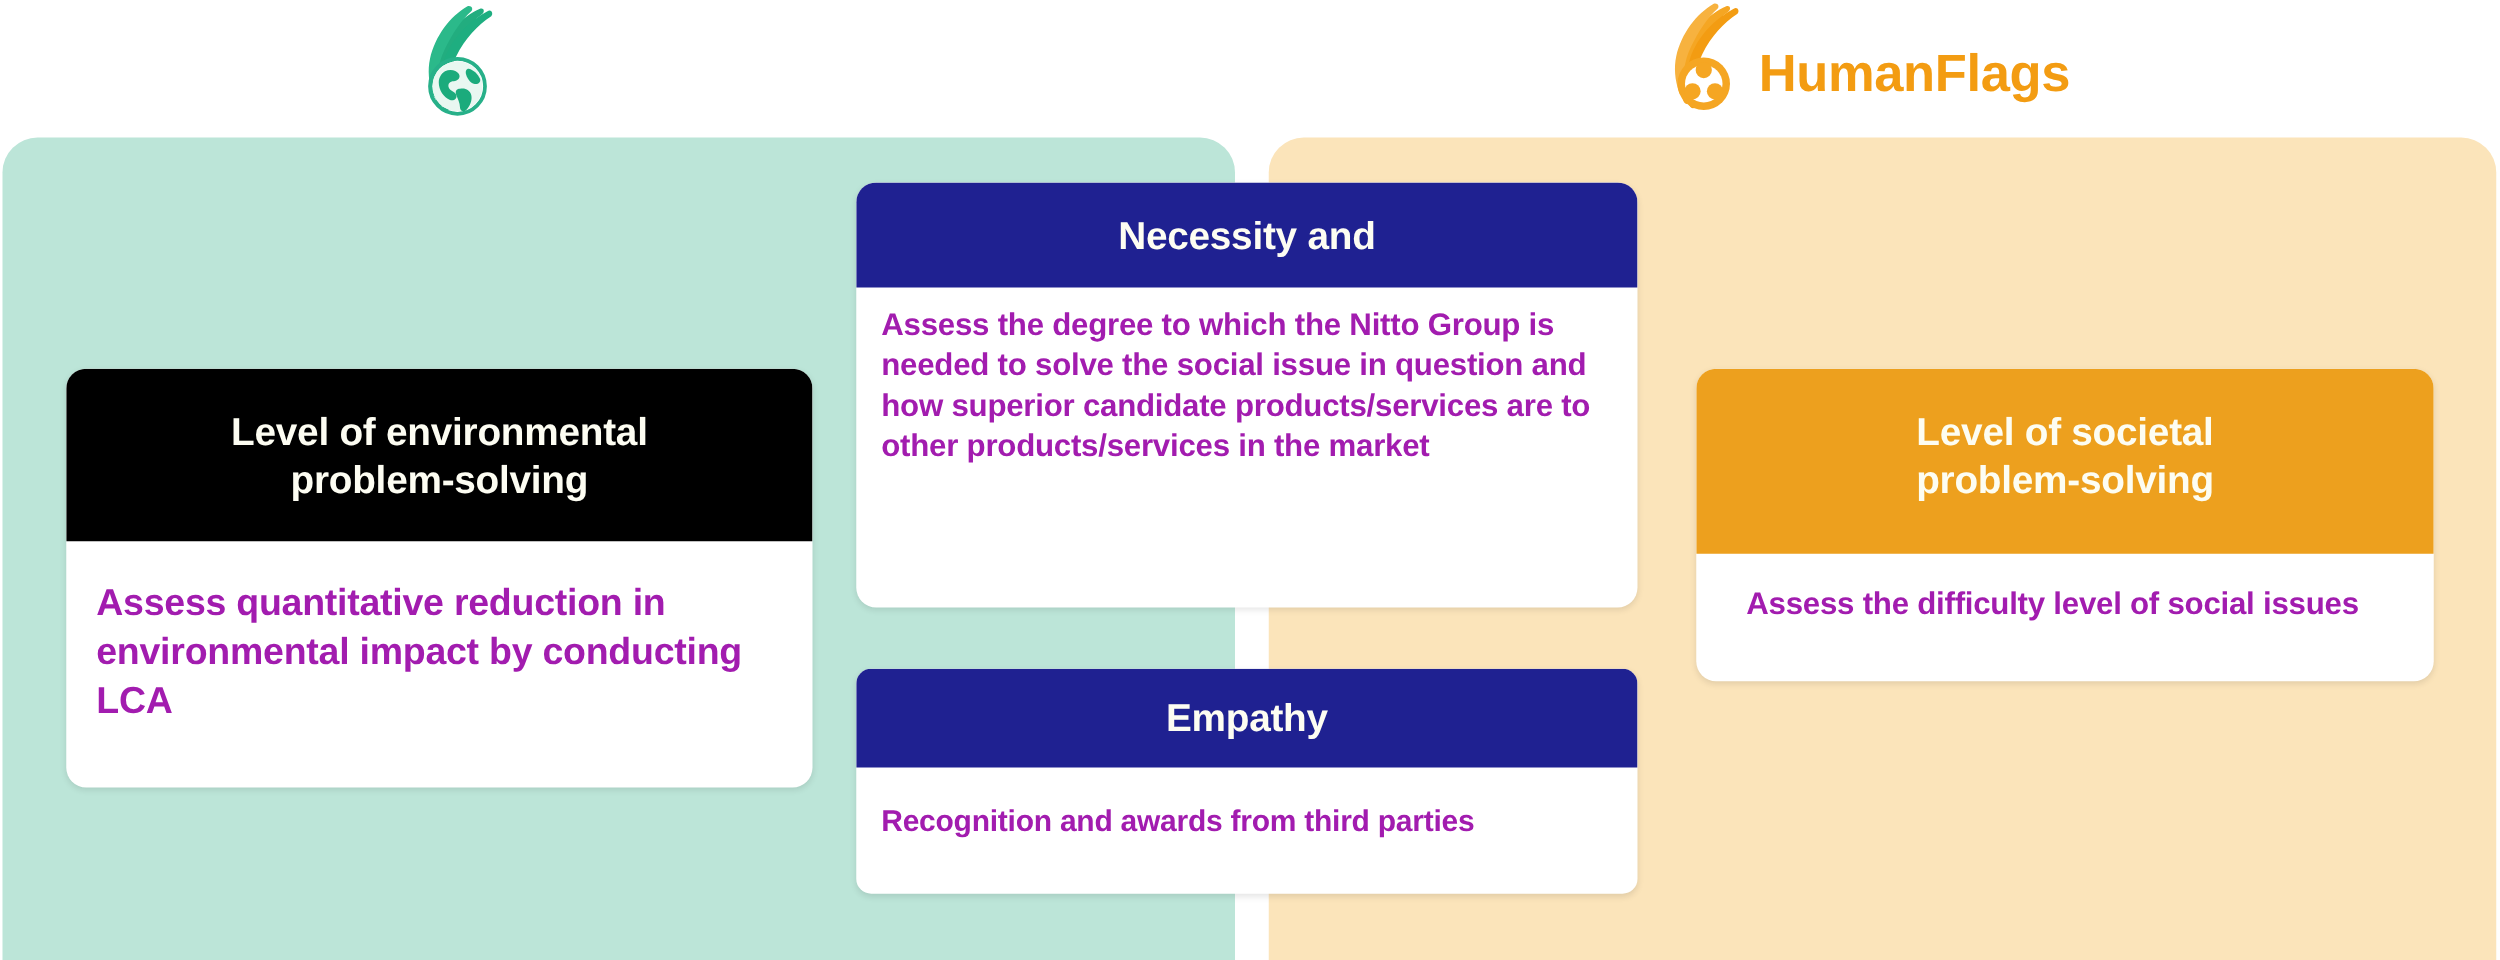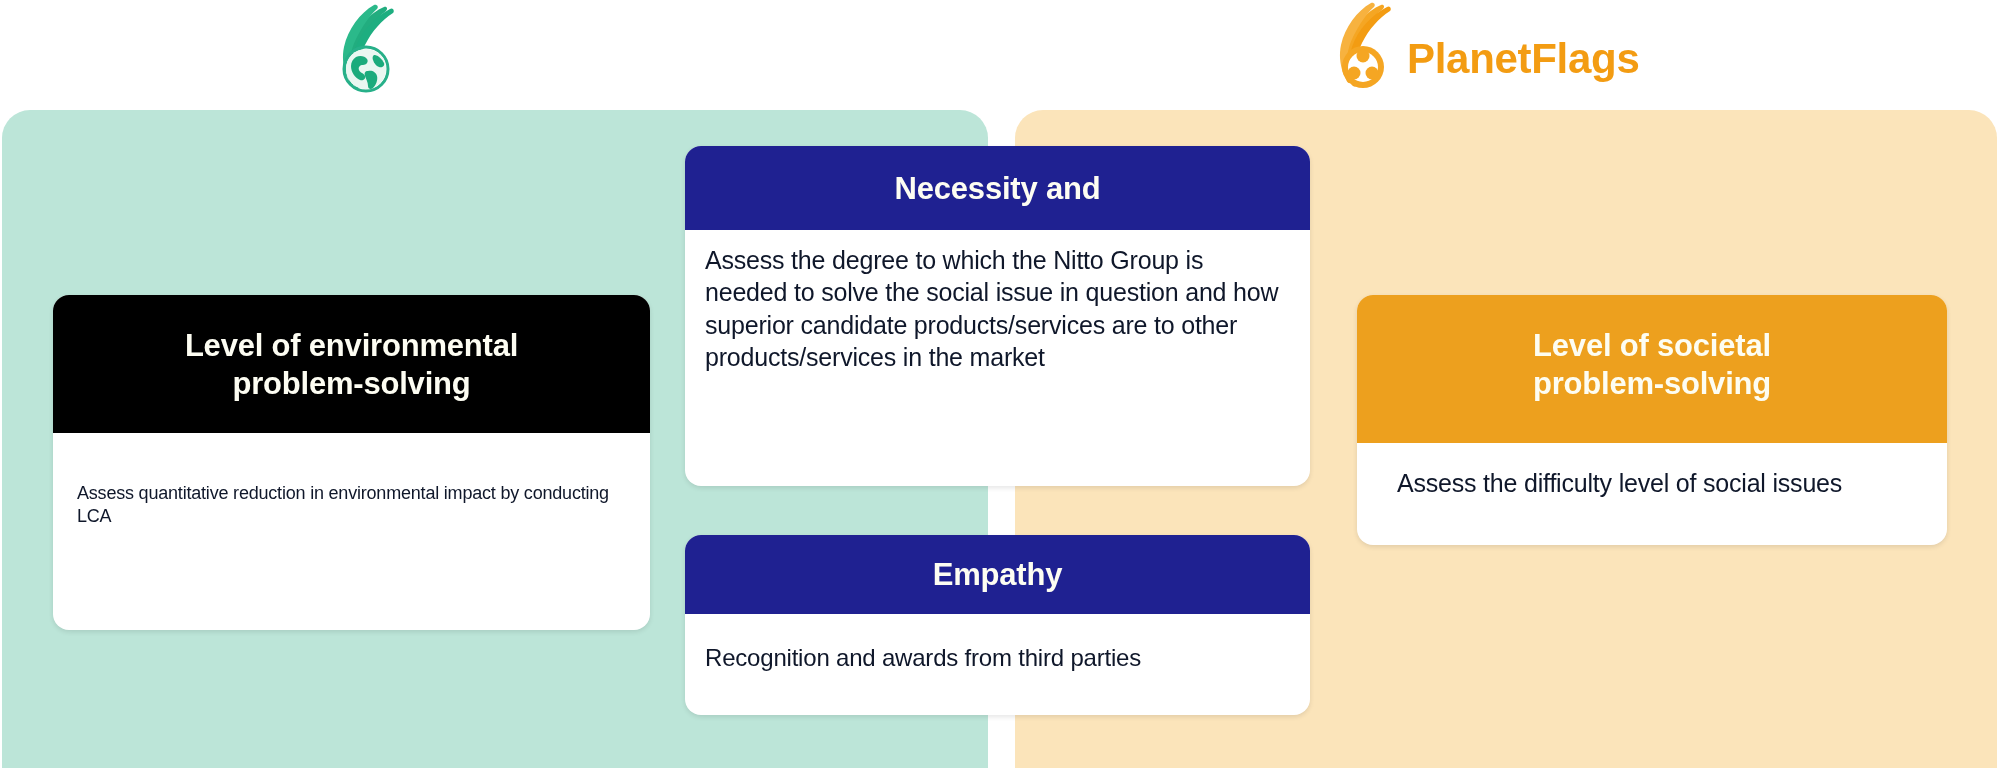--- a/index.html
+++ b/index.html
@@ -65,53 +65,52 @@
     box-shadow: 0 2px 5px rgba(0,0,0,0.10);
   }
   .card-header {
     text-align: center;
     font-weight: bold;
     color: #fdfdf2;
     line-height: 1.22;
     letter-spacing: -0.2px;
   }
   .card-body {
-    color: #0f172a;
-    font-weight: normal;
+    color: #a21caf;
+    font-weight: bold;
     line-height: 1.30;
     letter-spacing: -0.2px;
   }
 
   
   #card-environment { left: 53px; top: 295px; width: 597px; height: 335px; }
   #card-environment .card-header {
     background: #000000;
     font-size: 31px;
     padding: 32px 20px 30px 20px;
   }
   #card-environment .card-body {
-    font-size: 18px;
+    font-size: 30px;
     padding: 30px 26px 0 24px;
-    margin-top: 19px;
   }
 
   
   #card-necessity { left: 685px; top: 146px; width: 625px; height: 340px; }
   #card-necessity .card-header {
     background: #1f2191;
     font-size: 31px;
     padding: 24px 18px 22px 18px;
   }
   #card-necessity .card-body {
     font-size: 25px;
     padding: 14px 20px 0 20px;
   }
 
   
-  #card-empathy { left: 685px; top: 535px; width: 625px; height: 180px; }
+  #card-empathy { left: 685px; top: 535px; width: 625px; height: 180px; border-radius: 12px; }
   #card-empathy .card-header {
     background: #1f2191;
     font-size: 31px;
     padding: 21px 18px 20px 18px;
   }
   #card-empathy .card-body {
     font-size: 24px;
     padding: 28px 20px 0 20px;
   }
 
@@ -157,21 +156,21 @@
         <path d="M54 4 C40 10 26 24 20 42 C16 54 16 66 19 78 C20 82 23 84 24 80 C22 66 24 52 30 40 C36 28 45 16 56 8 C58 6 57 3 54 4 Z" fill="#f5a623"></path>
         <path d="M60 6 C45 14 31 28 25 46 C21 58 21 70 24 82 C25 86 29 87 30 83 C27 68 29 54 35 42 C42 28 52 17 63 10 C65 8 63 4 60 6 Z" fill="#f39c12"></path>
         <path d="M44 2 C30 10 18 26 14 44 C12 53 13 63 16 72 C17 76 21 76 21 72 C19 60 20 48 26 36 C32 24 39 13 47 6 C49 4 47 1 44 2 Z" fill="#f7b23f"></path>
         <circle cx="36" cy="66" r="21" fill="#f5a623"></circle>
         <circle cx="36" cy="66" r="15" fill="#ffffff"></circle>
         <circle cx="36" cy="55" r="6.5" fill="#f5a623"></circle>
         <circle cx="27" cy="72" r="6.5" fill="#f5a623"></circle>
         <circle cx="45" cy="72" r="6.5" fill="#f5a623"></circle>
       </svg>
     </span>
-    <span class="logo-text">PlanetFlags</span>
+    <span class="logo-text">HumanFlags</span>
   </div>
 
   <div class="card" id="card-environment">
     <div class="card-header">
       <span>Level of environmental</span><br>
       <span>problem-solving</span>
     </div>
     <div class="card-body">Assess quantitative reduction in environmental impact by conducting LCA</div>
   </div>
 

